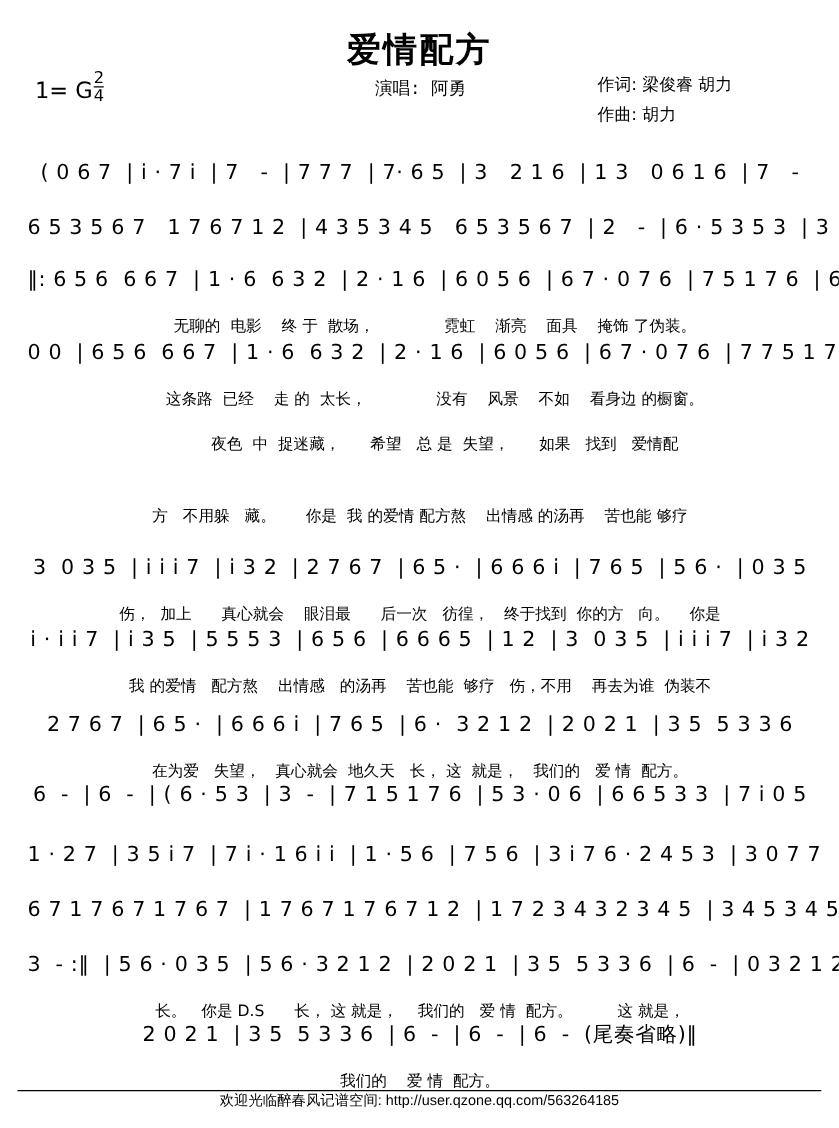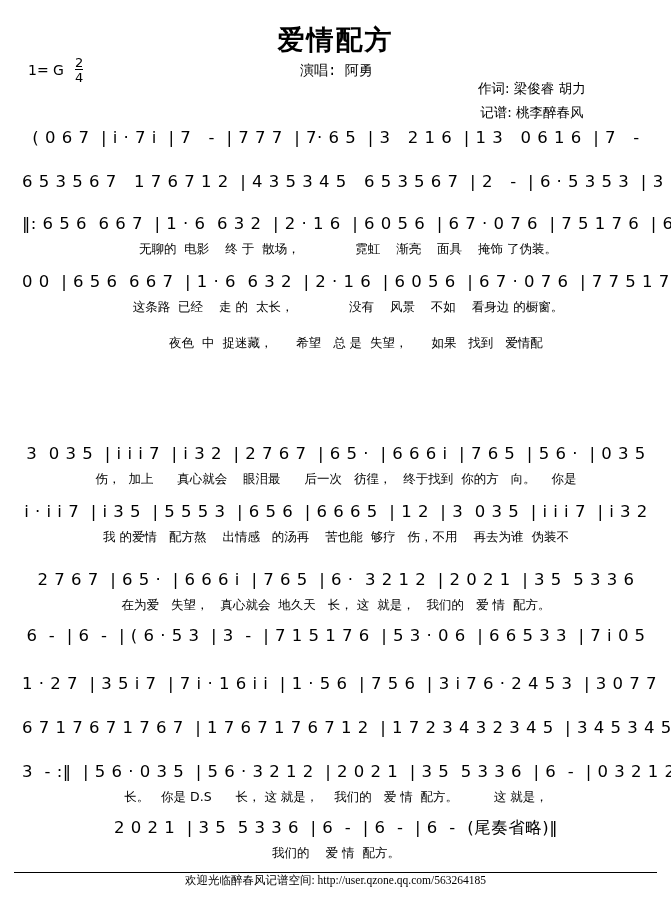--- a/index.html
+++ b/index.html
@@ -33,34 +33,33 @@
   }
   .singer {
     position: absolute;
     top: 62px;
     left: 300px;
     font-family: Liberation Mono, monospace;
     font-size: 14px;
   }
   .credits {
     position: absolute;
-    top: 76px;
+    top: 56px;
     left: 478px;
     font-family: "DejaVu Sans", sans-serif;
     font-size: 13.5px;
     line-height: 24px;
-    text-align: center;
   }
   .credits div { white-space: nowrap; }
   .keysig {
     position: absolute;
     top: 62px;
     left: 28px;
     font-family: "DejaVu Sans", sans-serif;
-    font-size: 14px;
+    font-size: 18px;
   }
   .meter {
     position: absolute;
     top: 56px;
     left: 75px;
     font-family: "DejaVu Sans", sans-serif;
     font-size: 13px;
     text-align: center;
     line-height: 13px;
   }
@@ -78,29 +77,29 @@
     font-size: 16.5px;
     letter-spacing: 0.5px;
     white-space: pre;
     line-height: 20px;
   }
   .lyrics {
     font-family: "DejaVu Sans", sans-serif;
     font-size: 12.5px;
     white-space: pre;
     line-height: 16px;
-    margin-top: 7px;
+    margin-top: 19px;
   }
   .footer {
     position: absolute;
     bottom: 14px;
     left: 0;
     width: 671px;
     text-align: center;
-    font-family: Liberation Serif, serif;
+    font-family: Liberation Sans, sans-serif;
     font-size: 11.5px;
     margin-top: 20px;
   }
   .sep {
     position: absolute;
     left: 14px;
     width: 643px;
     border-top: 1px solid #000;
   }
 </style>
@@ -115,21 +114,21 @@
 
   <div class="meter">
     <span class="num">2</span>
     <span class="den">4</span>
   </div>
 
   <div class="singer">演唱: 阿勇</div>
 
   <div class="credits">
     <div>作词: 梁俊睿 胡力</div>
-    <div>记谱: 桃李醉春风</div>
+    <div>作曲: 胡力</div>
   </div>
 
   <div class="staff-line" style="top:128px">
     <div class="notes">( 0 6 7  | i · 7 i  | 7   -  | 7 7 7  | 7· 6 5  | 3   2 1 6  | 1 3   0 6 1 6  | 7   -</div>
     <div class="lyrics"></div>
   </div>
 
   <div class="staff-line" style="top:172px">
     <div class="notes">6 5 3 5 6 7   1 7 6 7 1 2  | 4 3 5 3 4 5   6 5 3 5 6 7  | 2   -  | 6 · 5 3 5 3  | 3  - )</div>
     <div class="lyrics"></div>
@@ -143,20 +142,21 @@
   <div class="staff-line" style="top:272px">
     <div class="notes">0 0  | 6 5 6  6 6 7  | 1 · 6  6 3 2  | 2 · 1 6  | 6 0 5 6  | 6 7 · 0 7 6  | 7 7 5 1 7 6</div>
     <div class="lyrics">      这条路  已经    走 的  太长，              没有    风景    不如    看身边 的橱窗。</div>
   </div>
 
   <div class="staff-line" style="top:328px">
     <div class="lyrics">          夜色  中  捉迷藏，      希望   总 是  失望，      如果   找到   爱情配</div>
   </div>
 
   <div class="staff-line" style="top:386px">
+    <div class="lyrics">方   不用躲   藏。      你是  我 的爱情 配方熬    出情感 的汤再    苦也能 够疗</div>
   </div>
 
   <div class="staff-line" style="top:444px">
     <div class="notes">3  0 3 5  | i i i 7  | i 3 2  | 2 7 6 7  | 6 5 ·  | 6 6 6 i  | 7 6 5  | 5 6 ·  | 0 3 5</div>
     <div class="lyrics">伤，  加上      真心就会    眼泪最      后一次   彷徨，   终于找到  你的方   向。    你是</div>
   </div>
 
   <div class="staff-line" style="top:502px">
     <div class="notes">i · i i 7  | i 3 5  | 5 5 5 3  | 6 5 6  | 6 6 6 5  | 1 2  | 3  0 3 5  | i i i 7  | i 3 2</div>
     <div class="lyrics">我 的爱情   配方熬    出情感   的汤再    苦也能  够疗   伤，不用    再去为谁  伪装不</div>

